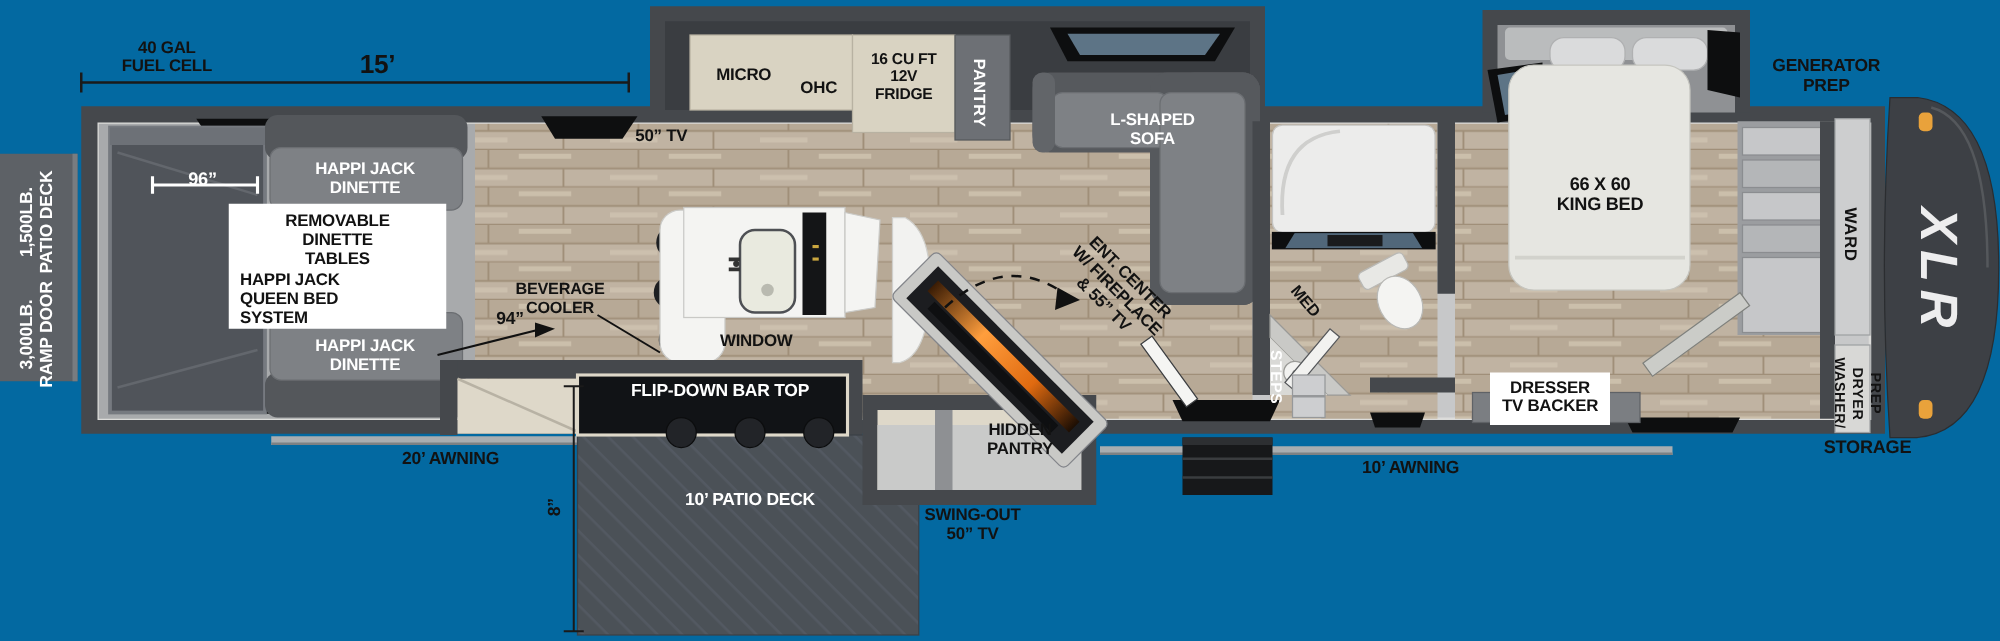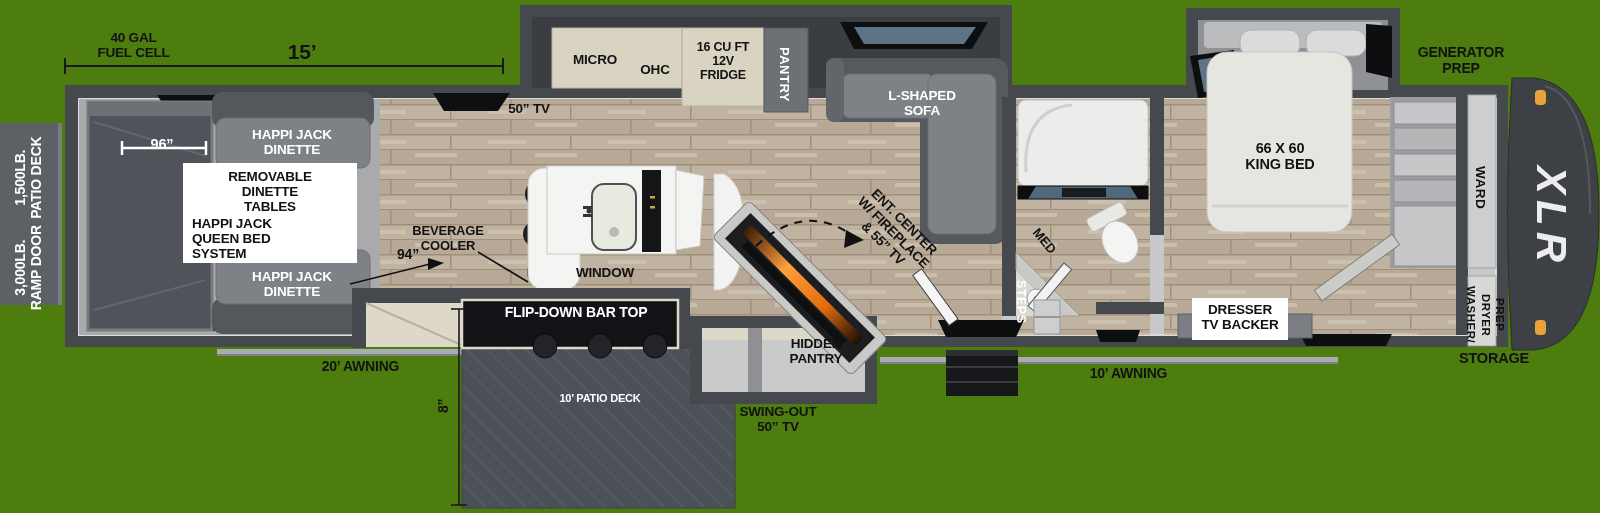--- a/index.html
+++ b/index.html
@@ -1,16 +1,16 @@
 <!DOCTYPE html>
 <html><head>
 <meta charset="utf-8">
 <style>
   html,body{margin:0;padding:0;background:#fff;}
-  #stage{position:relative;width:1600px;height:513px;background:#4d7c0f;overflow:hidden;
+  #stage{position:relative;width:1600px;height:513px;background:#0369a1;overflow:hidden;
          font-family:"Liberation Sans",sans-serif;}
   #plan{position:absolute;left:0;top:0;}
   .lbl{position:absolute;font-family:"Liberation Sans",sans-serif;font-weight:bold;
        color:#121212;white-space:pre-line;text-align:center;line-height:1.12;
        letter-spacing:-0.2px;pointer-events:none;}
   .w{color:#ffffff;}
   .v{writing-mode:vertical-lr;text-orientation:sideways;letter-spacing:0.5px;}
   .left{text-align:left;}
   .brand{font-style:italic;font-weight:bold;color:#ededee;letter-spacing:6px;}
 </style>
@@ -292,21 +292,21 @@
 <div class="lbl" style="left:566px;top:52px;width:58px;font-size:13.5px;">MICRO</div>
 <div class="lbl" style="left:634px;top:52px;width:42px;font-size:13.5px;margin-top:10px;">OHC</div>
 <div class="lbl" style="left:690px;top:40px;width:66px;font-size:12.5px;">16 CU FT
 12V
 FRIDGE</div>
 <div class="lbl w v" style="left:776px;top:38px;height:72px;font-size:13px;">PANTRY</div>
 <div class="lbl w" style="left:876px;top:88px;width:92px;font-size:13.5px;">L-SHAPED
 SOFA</div>
 <div class="lbl" style="left:563px;top:265px;width:84px;font-size:13.5px;">WINDOW</div>
 <div class="lbl w" style="left:488px;top:305px;width:176px;font-size:14px;">FLIP-DOWN BAR TOP</div>
-<div class="lbl w" style="left:530px;top:392px;width:140px;font-size:11px;">10’ PATIO DECK</div>
+<div class="lbl w" style="left:530px;top:392px;width:140px;font-size:14px;">10’ PATIO DECK</div>
 <div class="lbl" style="left:414px;top:398px;width:60px;font-size:14px;transform:rotate(-90deg);">8”</div>
 <div class="lbl" style="left:298px;top:359px;width:125px;font-size:14px;">20’ AWNING</div>
 <div class="lbl" style="left:1066px;top:366px;width:125px;font-size:14px;">10’ AWNING</div>
 <div class="lbl" style="left:768px;top:336px;width:96px;font-size:13.5px;">HIDDEN
 PANTRY</div>
 <div class="lbl" style="left:724px;top:404px;width:108px;font-size:13.5px;">SWING-OUT
 50” TV</div>
 <div class="lbl" style="left:836px;top:210px;width:115px;font-size:13.5px;transform:rotate(45deg);">ENT. CENTER
 W/ FIREPLACE
 &amp; 55” TV</div>

